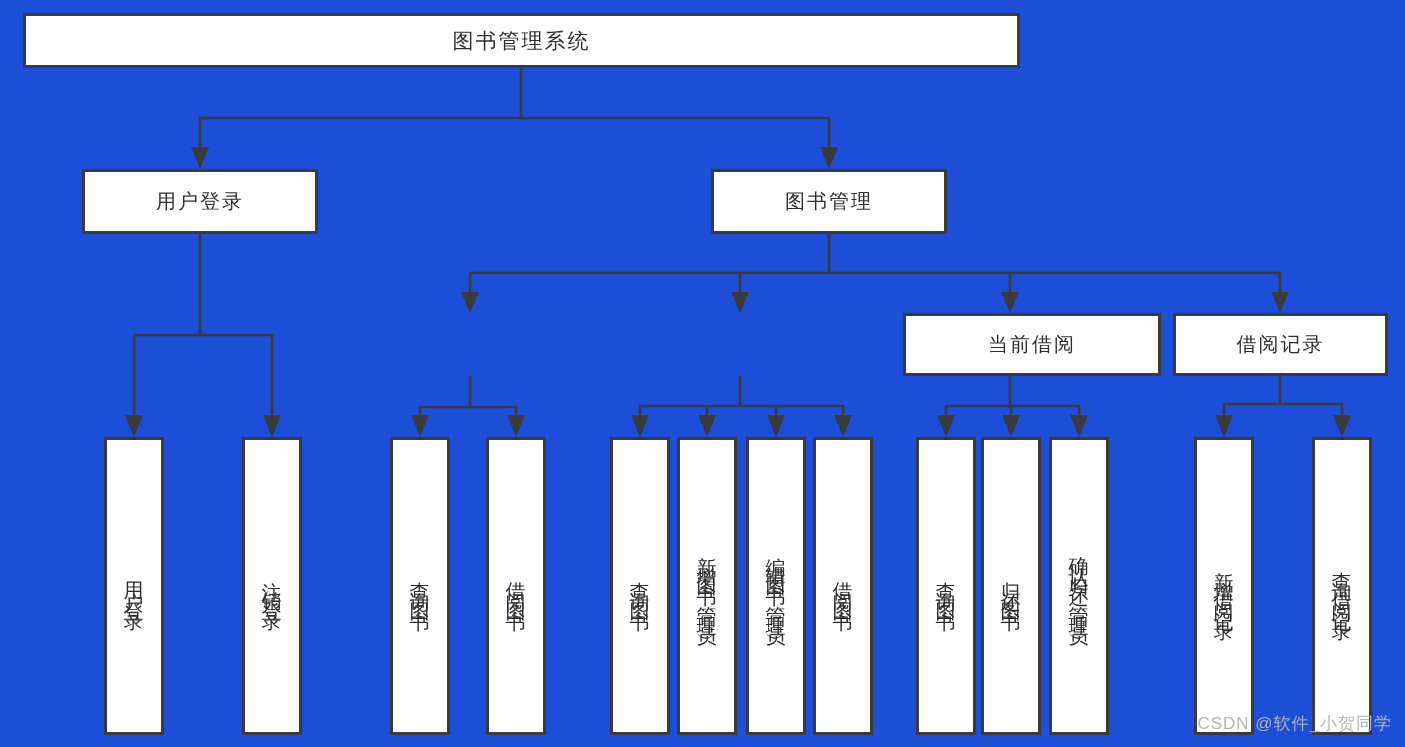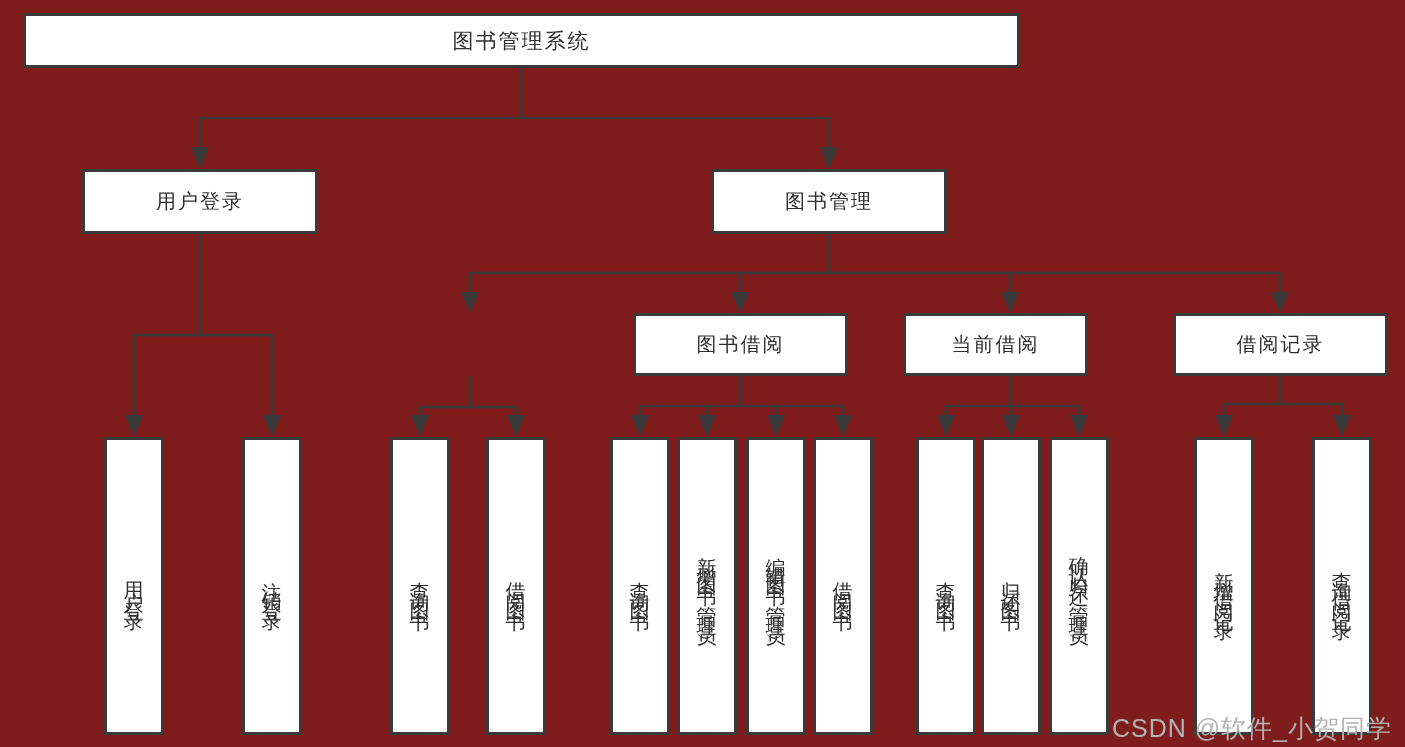--- a/index.html
+++ b/index.html
@@ -7,21 +7,21 @@
     --text: #2e2e2e;
     --box-fill: #ffffff;
     --watermark: #b3b3b3;
   }
   * { box-sizing: border-box; }
   html, body { margin: 0; padding: 0; background: #ffffff; }
   .canvas {
     position: relative;
     width: 1405px;
     height: 747px;
-    background: #7f1d1d;
+    background: #1d4ed8;
     font-family: "Liberation Sans", "DejaVu Sans", sans-serif;
     overflow: hidden;
   }
   .connectors {
     position: absolute;
     left: 0; top: 0;
     width: 1405px; height: 747px;
   }
   .node {
     position: absolute;
@@ -46,21 +46,21 @@
     writing-mode: vertical-rl;
     font-size: 20px;
     letter-spacing: 10px;
     line-height: 1;
     white-space: nowrap;
   }
   .watermark {
     position: absolute;
     top: 712px;
     right: 13px;
-    font-size: 25px;
+    font-size: 17px;
     color: var(--watermark);
     letter-spacing: 1px;
     white-space: nowrap;
   }
 </style>
 </head>
 <body>
 
 <div class="canvas">
 
@@ -111,24 +111,21 @@
     <span>图书管理系统</span>
   </div>
 
   <div class="node node-h" style="left:82px; top:169px; width:236px; height:65px;">
     <span>用户登录</span>
   </div>
   <div class="node node-h" style="left:711px; top:169px; width:236px; height:65px;justify-content:center;">
     <span>图书管理</span>
   </div>
 
-  <div class="node node-h" style="left:633px; top:313px; width:215px; height:63px;">
-    <span>图书借阅</span>
-  </div>
-  <div class="node node-h" style="left:903px; top:313px; width:185px; height:63px;">
+  <div class="node node-h" style="left:903px; top:313px; width:258px; height:63px;">
     <span>当前借阅</span>
   </div>
   <div class="node node-h" style="left:1173px; top:313px; width:215px; height:63px;">
     <span>借阅记录</span>
   </div>
 
   <div class="node node-v" style="left:104px; top:437px;">
     <span>用户登录</span>
   </div>
   <div class="node node-v" style="left:242px; top:437px;">

